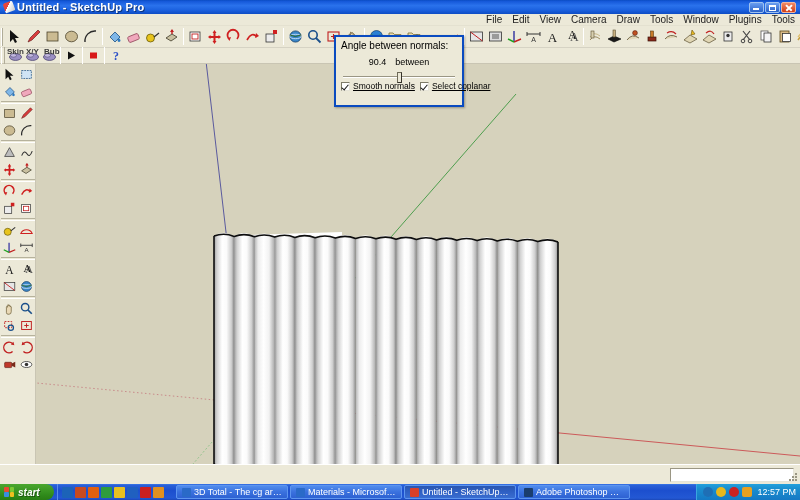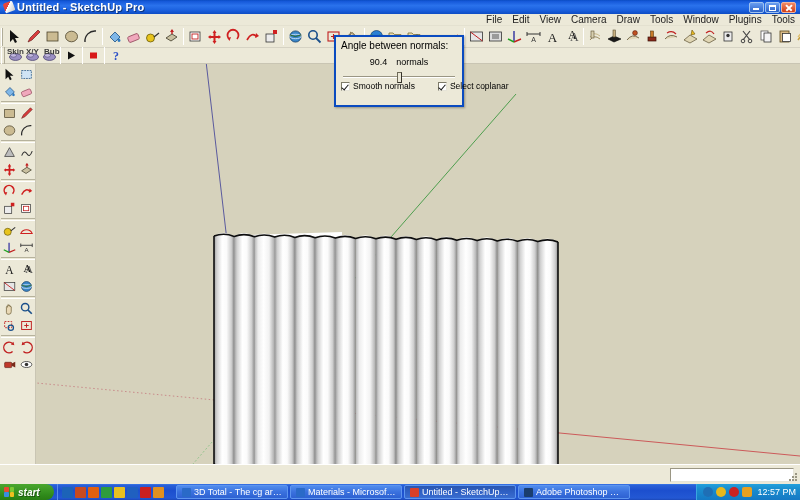--- a/index.html
+++ b/index.html
@@ -130,21 +130,21 @@
   .dlg-value-row { margin-top: 6px; display: flex; justify-content: center; gap: 9px; font-size: 9px; color: #000; }
   .slider-wrap { position: relative; margin-top: 5px; height: 14px; }
   .slider-track { position: absolute; left: 2px; right: 2px; top: 4px; height: 2px; border-top: 1px solid #9a9684; border-bottom: 1px solid #fff; }
   .slider-thumb {
     position: absolute; left: 50%; top: 0px; width: 5px; height: 11px; margin-left: -2px;
     background: #ece9d8; border: 1px solid #6e6a58;
     border-right-color: #35322a; border-bottom-color: #35322a; cursor: pointer;
   }
   .slider-ticks { position: absolute; left: 2px; right: 2px; top: 10px; height: 4px; }
   .slider-ticks span { position: absolute; width: 1px; height: 3px; background: #8a8674; }
-  .cb-row { position: absolute; left: 5px; bottom: 3px; display: flex; gap: 23px; align-items: flex-end; }
+  .cb-row { position: absolute; left: 5px; bottom: 3px; display: flex; gap: 5px; align-items: flex-end; text-decoration: underline; }
   .cbox { display: flex; align-items: center; gap: 3px; cursor: pointer; }
   .cbox .box {
     width: 9px; height: 9px; background: #fff;
     border: 1px solid #7d7a68; border-right-color: #e6e4d8; border-bottom-color: #e6e4d8;
     position: relative; flex: none;
   }
   .cbox .box.checked::after {
     content: ""; position: absolute; left: 1px; top: 0px;
     width: 3px; height: 6px; border: solid #1a1a1a; border-width: 0 1.6px 1.6px 0;
     transform: rotate(40deg);
@@ -800,21 +800,21 @@
         <line x1="522" y1="178" x2="522" y2="432" stroke="#0d0d0d" stroke-width="1.6"></line>
       </g>
     </svg>
   </div>
 
   <div class="dialog">
     <div class="dlg-body">
       <div class="dlg-label">Angle between normals:</div>
       <div class="dlg-value-row">
         <span>90.4</span>
-        <span>normals</span>
+        <span>between</span>
       </div>
       <div class="slider-wrap">
         <div class="slider-track"></div>
         <div class="slider-thumb"></div>
         <div class="slider-ticks">
           <span style="left:0"></span>
             <span style="right:0"></span>
         </div>
       </div>
       <div class="cb-row">

